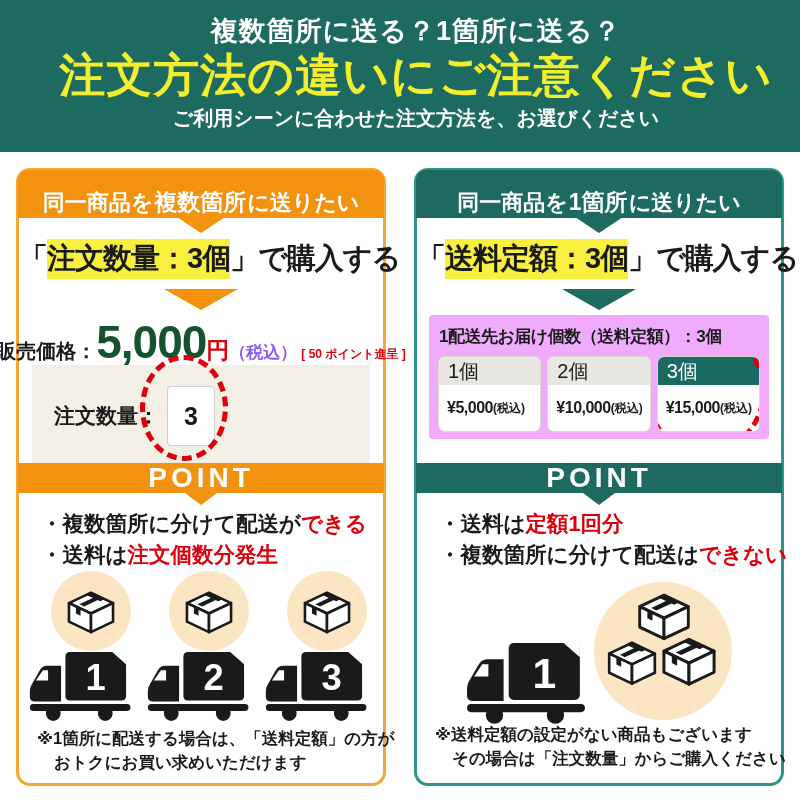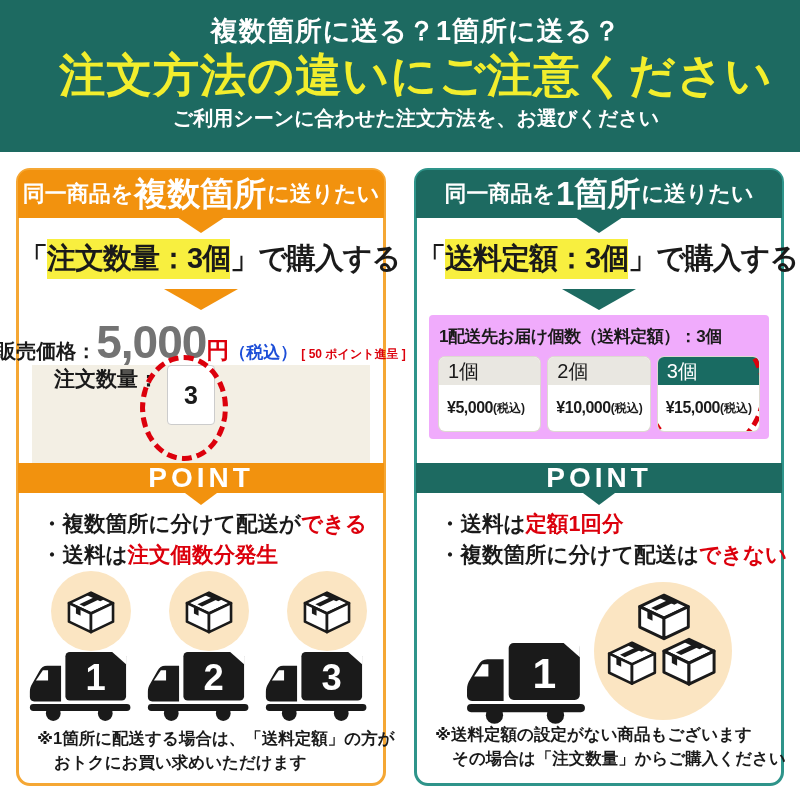--- a/index.html
+++ b/index.html
@@ -21,24 +21,24 @@
   
   .panel{
     position:absolute;top:168px;height:618px;box-sizing:border-box;
     background:#fff;border-radius:14px;
   }
   .panel.left{left:16px;width:370px;border:3px solid #f5a734;}
   .panel.right{left:414px;width:370px;border:3px solid #2e948a;}
 
   .panel-header{
     position:absolute;top:-1px;left:-1px;right:-1px;height:48px;
-    border-radius:11px 11px 0 0;display:flex;align-items:center;justify-content:center;
+    border-radius:11px 11px 0 0;display:flex;align-items:flex-end;justify-content:center;
     color:#fff;font-weight:bold;font-size:22px;white-space:nowrap;
   }
-  .panel-header .em{font-size:33px;font-weight:900;margin:0 1px;}
+  .panel-header .em{font-size:23px;font-weight:900;margin:0 1px;}
   .panel-header::after{
     content:"";position:absolute;left:50%;bottom:-15px;transform:translateX(-50%);
     border-left:24px solid transparent;border-right:24px solid transparent;border-top:16px solid;
   }
   .orange-bg{background:#f2920e;}
   .orange-bg::after{border-top-color:#f2920e;}
   .teal-bg{background:#1d6a61;}
   .teal-bg::after{border-top-color:#1d6a61;}
 
   .method{
@@ -53,28 +53,28 @@
   }
   .down-arrow.orange{border-top-color:#f2920e;}
   .down-arrow.teal{border-top-color:#1d6a61;}
 
   
   .price-row{
     position:absolute;top:148px;left:0;right:0;
     display:flex;align-items:baseline;justify-content:center;white-space:nowrap;
   }
   .price-label{font-size:20px;font-weight:900;}
-  .price-value{font-size:46px;font-weight:900;color:#737373;letter-spacing:-1px;line-height:1;}
+  .price-value{font-size:46px;font-weight:900;color:#14532d;letter-spacing:-1px;line-height:1;}
   .price-yen{font-size:23px;font-weight:900;color:#dc000c;}
-  .price-tax{font-size:17px;font-weight:900;color:#1d4ed8;}
+  .price-tax{font-size:17px;font-weight:900;color:#8b5cf6;}
   .price-points{font-size:12px;font-weight:bold;color:#dc000c;margin-left:4px;}
 
   .qty-box{
     position:absolute;top:194px;left:13px;right:13px;height:102px;
-    background:#f3efe4;display:flex;
+    background:#f3efe4;display:flex;align-items:center;
   }
   .qty-label{font-size:21px;font-weight:900;margin-left:22px;}
   .qty-input{
     width:42px;height:56px;background:#fff;border:1px solid #ccc;border-radius:4px;
     font-size:25px;font-weight:bold;text-align:center;color:#1a1a1a;
     font-family:"Liberation Sans","DejaVu Sans",sans-serif;margin-left:8px;
   }
   .qty-circle{
     position:absolute;left:108px;top:-10px;width:78px;height:96px;
     border:5px dashed #dc000c;border-radius:50%;pointer-events:none;

